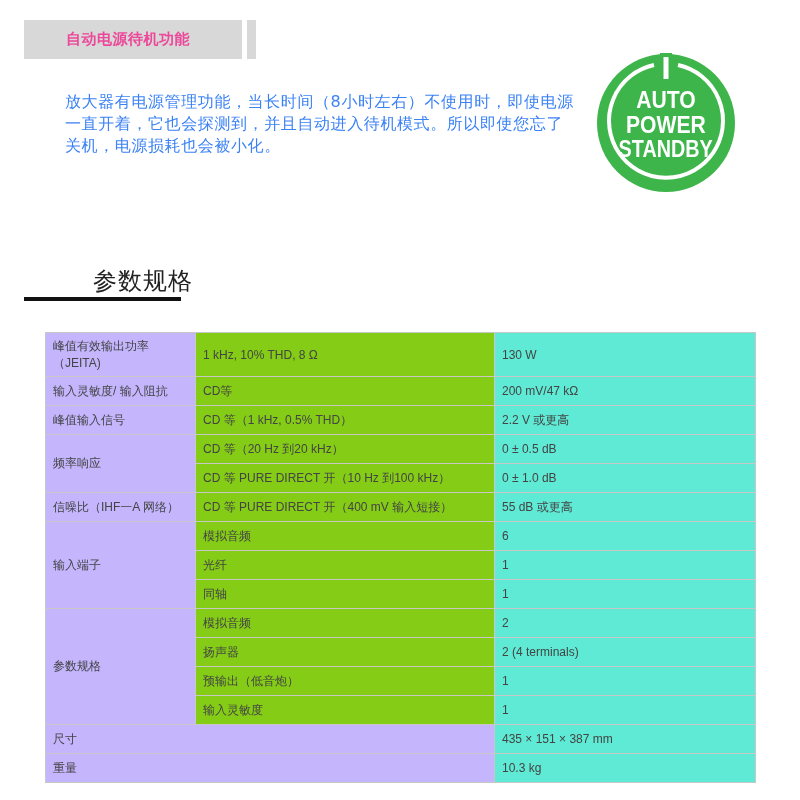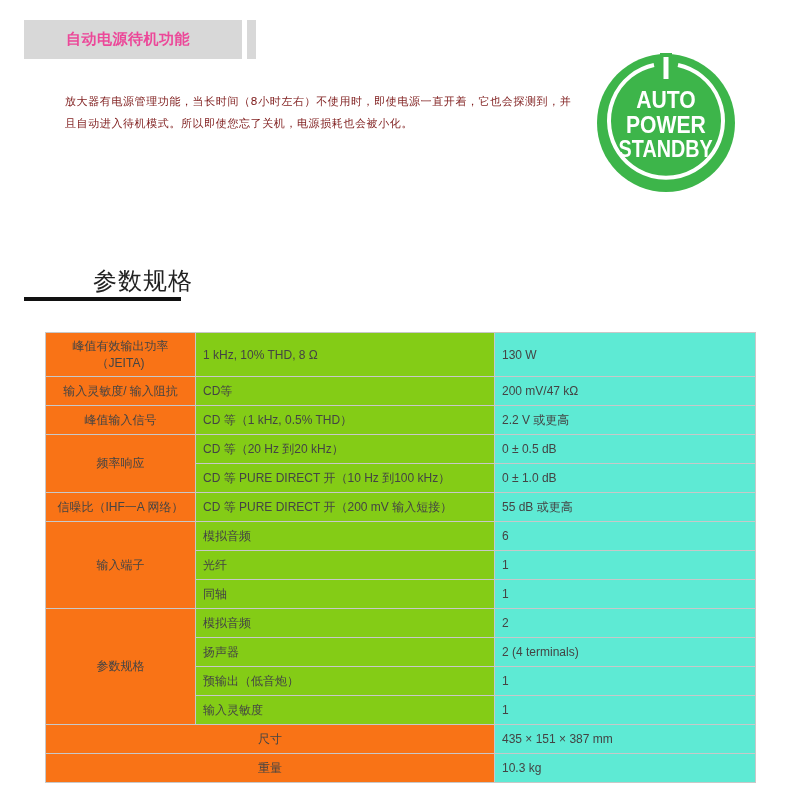--- a/index.html
+++ b/index.html
@@ -4,31 +4,31 @@
   <style>
     html, body { margin: 0; padding: 0; background: #ffffff; }
     body { width: 800px; height: 800px; position: relative; overflow: hidden;
            font-family: "DejaVu Sans", "Liberation Sans", sans-serif; color: #444; }
     .feature-header { position: absolute; left: 24px; top: 20px; width: 218px; height: 39px;
                       background: #d8d8d8; }
     .feature-header-tab { position: absolute; left: 247px; top: 20px; width: 9px; height: 39px;
                           background: #d8d8d8; }
     .feature-title { position: absolute; left: 66px; top: 30px; font-size: 15px; font-weight: bold;
                      color: #ec4899; letter-spacing: 0.5px; }
-    .feature-desc { position: absolute; left: 65px; top: 91px; width: 510px; font-size: 11px;
-                    line-height: 22px; color: #7f1d1d; letter-spacing: 0.6px; }
+    .feature-desc { position: absolute; left: 65px; top: 91px; width: 510px; font-size: 16px;
+                    line-height: 22px; color: #3b82f6; letter-spacing: 0.6px; }
     .badge { position: absolute; left: 596px; top: 53px; width: 140px; height: 140px; }
     .section-title { position: absolute; left: 93px; top: 265px; font-size: 24px; color: #222;
                      letter-spacing: 1px; }
     .section-rule { position: absolute; left: 24px; top: 297px; width: 157px; height: 4px;
                     background: #111; }
     table.specs { position: absolute; left: 45px; top: 332px; width: 711px; border-collapse: collapse;
                   font-size: 12px; color: #444; font-family: "Liberation Sans", "DejaVu Sans", sans-serif; }
     table.specs td { border: 1px solid #c8c8c8; padding: 0 7px; height: 28px; vertical-align: middle; }
-    table.specs td.label { background: #f97316; width: 135px; text-align: center; }
+    table.specs td.label { background: #c4b5fd; width: 135px; }
     table.specs td.cond { background: #84cc16; width: 284px; }
     table.specs td.value { background: #5eead4; }
     table.specs tr.tall td { height: 43px; }
   </style>
 </head>
 <body>
 
 <div class="feature-header"></div>
 <div class="feature-header-tab"></div>
 <div class="feature-title">自动电源待机功能</div>
@@ -68,21 +68,21 @@
     <td class="label" rowspan="2">频率响应</td>
     <td class="cond">CD 等（20 Hz 到20 kHz）</td>
     <td class="value">0 ± 0.5 dB</td>
   </tr>
   <tr>
     <td class="cond">CD 等 PURE DIRECT 开（10 Hz 到100 kHz）</td>
     <td class="value">0 ± 1.0 dB</td>
   </tr>
   <tr>
     <td class="label">信噪比（IHF一A 网络）</td>
-    <td class="cond">CD 等 PURE DIRECT 开（200 mV 输入短接）</td>
+    <td class="cond">CD 等 PURE DIRECT 开（400 mV 输入短接）</td>
     <td class="value">55 dB 或更高</td>
   </tr>
   <tr>
     <td class="label" rowspan="3">输入端子</td>
     <td class="cond">模拟音频</td>
     <td class="value">6</td>
   </tr>
   <tr>
     <td class="cond">光纤</td>
     <td class="value">1</td>

